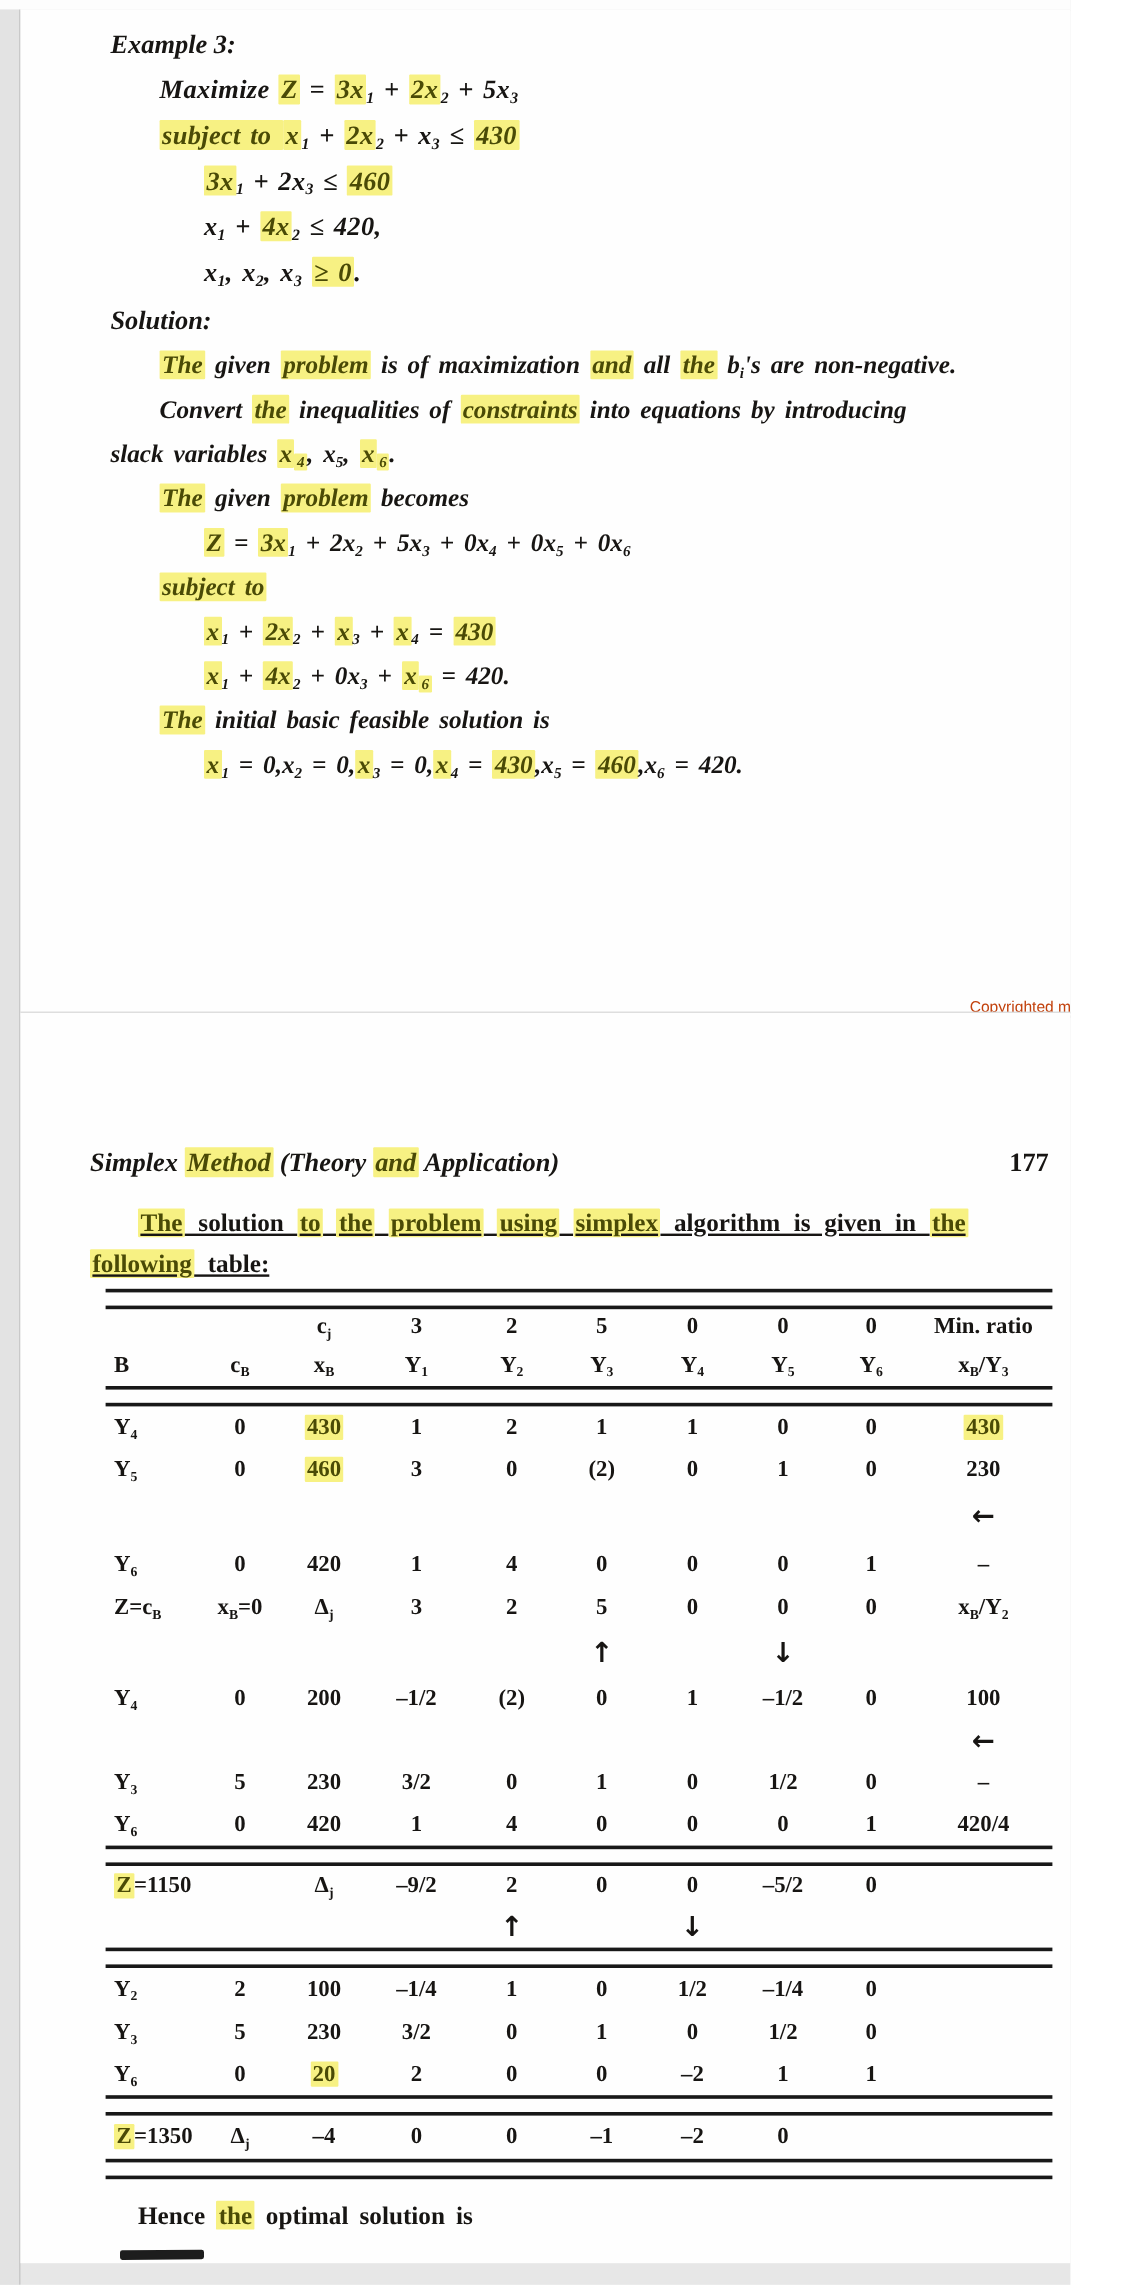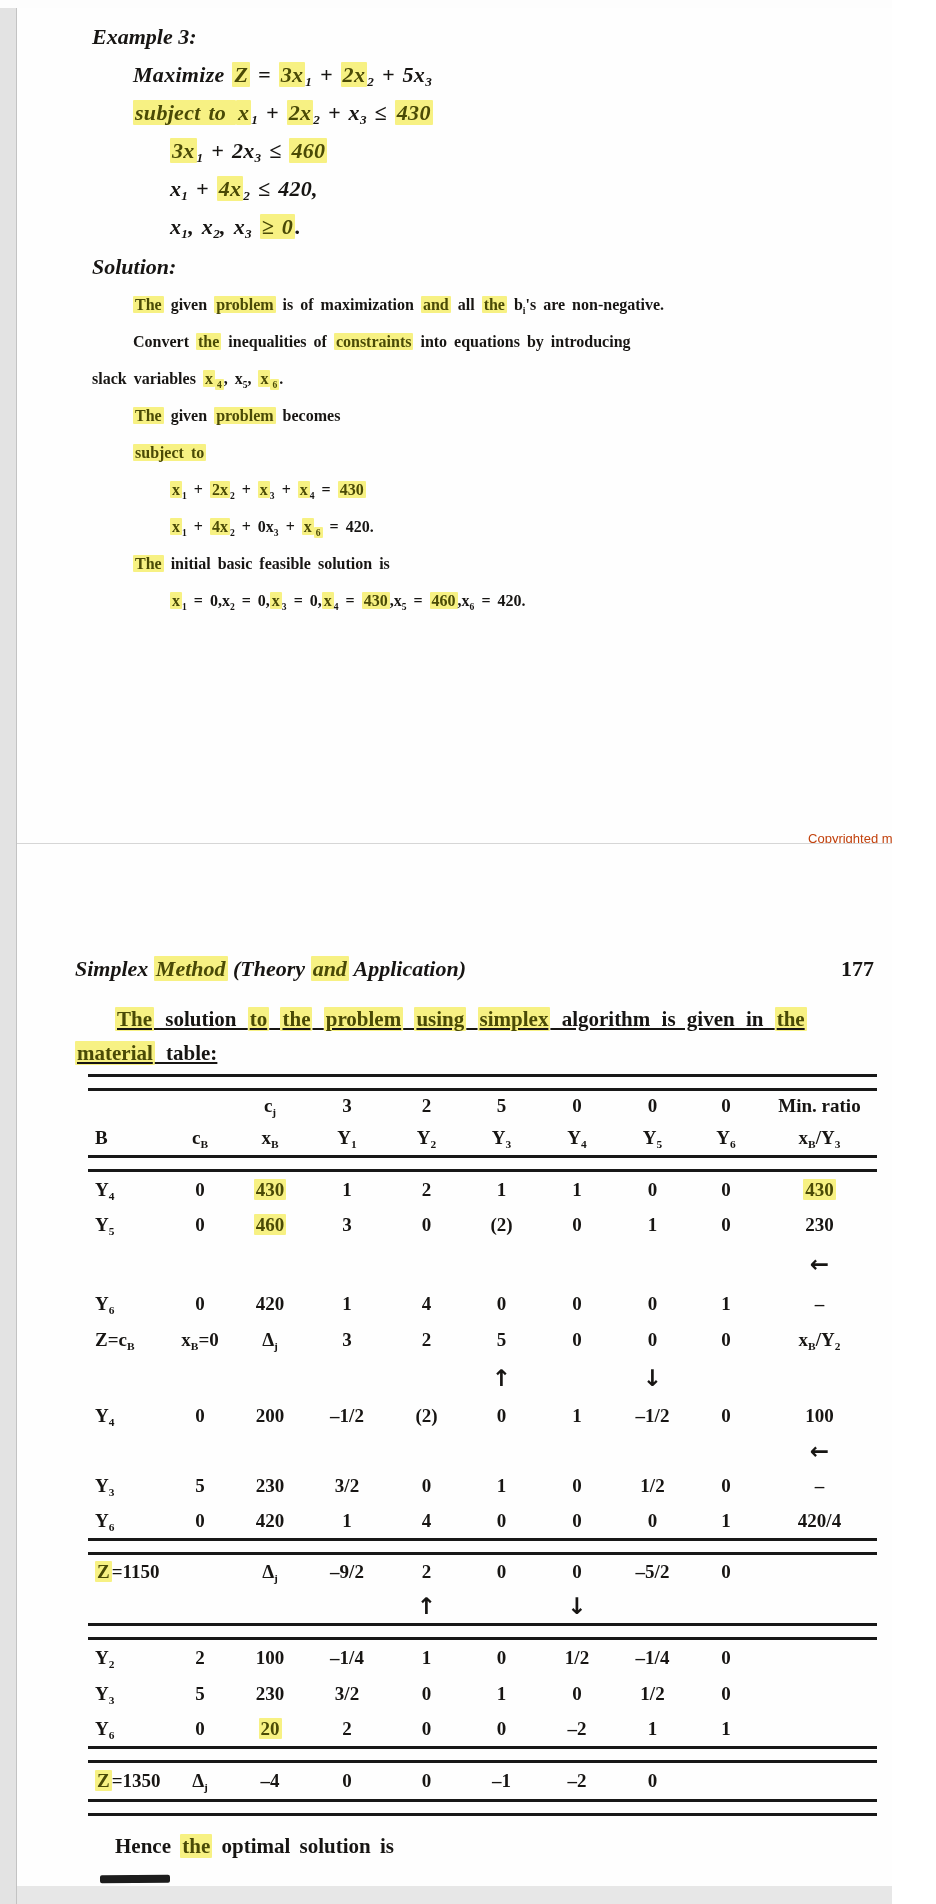--- a/index.html
+++ b/index.html
@@ -8,21 +8,21 @@
   .top-strip{position:absolute;left:0;top:0;width:936px;height:8px;background:#fdfdfd;}
   .rail{position:absolute;left:0;top:8px;width:16px;height:1896px;background:#e3e3e3;border-right:1px solid #c3c3c3;}
   .card{position:absolute;left:17px;width:919px;background:#fefefe;color:#171513;font-weight:bold;}
   .card1{top:8px;height:839px;box-shadow:0 1px 0 #cfcfcf;}
   .card2{top:844px;height:1042px;box-shadow:0 -1px 0 #d6d6d6;}
   .heading{font-size:22px;font-style:italic;margin:0;}
   .h-example{margin:16px 0 6px 75px;}
   .h-solution{margin:8px 0 6px 75px;}
   .line{white-space:nowrap;position:relative;}
   .problem .line{height:38px;line-height:38px;font-size:22px;font-style:italic;letter-spacing:.3px;word-spacing:2px;}
-  .solution .line{height:37px;line-height:37px;font-size:16px;word-spacing:3px;}
+  .solution .line{height:37px;line-height:37px;font-size:21px;word-spacing:3px;font-style:italic;}
   .card1 .ind0{margin-left:75px;}
   .card1 .ind1{margin-left:116px;}
   .card1 .ind2{margin-left:153px;}
   .copyright{position:absolute;right:8px;top:823px;font-family:"Liberation Sans",sans-serif;font-size:13px;font-weight:normal;color:#c2410c;}
   .running-head{display:flex;justify-content:space-between;align-items:baseline;margin:112px 62px 0 58px;height:34px;}
   .rh-title{font-size:22px;font-style:italic;}
   .rh-num{font-size:22px;}
   .intro{margin-top:12px;}
   .intro .line{height:34px;line-height:34px;font-size:21px;word-spacing:6px;text-decoration:underline;}
   .closing{margin-top:8px;}
@@ -54,37 +54,38 @@
         <div class="line ind2"><span class="hl">3x</span><sub>1</sub><span> + 2x</span><sub>3</sub><span> ≤ </span><span class="hl">460</span></div>
         <div class="line ind2"><span>x</span><sub>1</sub><span> + </span><span class="hl">4x</span><sub>2</sub><span> ≤ 420,</span></div>
         <div class="line ind2"><span>x</span><sub>1</sub><span>, x</span><sub>2</sub><span>, x</span><sub>3</sub><span> </span><span class="hl">≥ 0</span><span>.</span></div>
       </div>
     <h2 class="heading h-solution">Solution:</h2>
     <div class="solution">
         <div class="line ind1"><span class="hl">The</span><span> given </span><span class="hl">problem</span><span> is of maximization </span><span class="hl">and</span><span> all </span><span class="hl">the</span><span> b</span><sub>i</sub><span>'s are non-negative.</span></div>
         <div class="line ind1"><span>Convert </span><span class="hl">the</span><span> inequalities of </span><span class="hl">constraints</span><span> into equations by introducing</span></div>
         <div class="line ind0"><span>slack variables </span><span class="hl">x</span><sub class="hl">4</sub><span>, x</span><sub>5</sub><span>, </span><span class="hl">x</span><sub class="hl">6</sub><span>.</span></div>
         <div class="line ind1"><span class="hl">The</span><span> given </span><span class="hl">problem</span><span> becomes</span></div>
+        <div class="line ind2"><span class="hl">Z</span><span> = </span><span class="hl">3x</span><sub>1</sub><span> + 2x</span><sub>2</sub><span> + 5x</span><sub>3</sub><span> + 0x</span><sub>4</sub><span> + 0x</span><sub>5</sub><span> + 0x</span><sub>6</sub></div>
         <div class="line ind1"><span class="hl">subject to</span></div>
         <div class="line ind2"><span class="hl">x</span><sub>1</sub><span> + </span><span class="hl">2x</span><sub>2</sub><span> + </span><span class="hl">x</span><sub>3</sub><span> + </span><span class="hl">x</span><sub>4</sub><span> = </span><span class="hl">430</span></div>
         <div class="line ind2"><span class="hl">x</span><sub>1</sub><span> + </span><span class="hl">4x</span><sub>2</sub><span> + 0x</span><sub>3</sub><span> + </span><span class="hl">x</span><sub class="hl">6</sub><span> = 420.</span></div>
         <div class="line ind1"><span class="hl">The</span><span> initial basic feasible solution is</span></div>
         <div class="line ind2"><span class="hl">x</span><sub>1</sub><span> = 0,x</span><sub>2</sub><span> = 0,</span><span class="hl">x</span><sub>3</sub><span> = 0,</span><span class="hl">x</span><sub>4</sub><span> = </span><span class="hl">430</span><span>,x</span><sub>5</sub><span> = </span><span class="hl">460</span><span>,x</span><sub>6</sub><span> = 420.</span></div>
       </div>
     <div class="copyright">Copyrighted material</div>
   </div>
 
   <div class="card card2">
     <div class="running-head">
       <div class="rh-title"><span>Simplex </span><span class="hl">Method</span><span> (Theory </span><span class="hl">and</span><span> Application)</span></div>
       <div class="rh-num">177</div>
     </div>
     <div class="intro">
         <div class="line ind1"><span class="hl">The</span><span> solution </span><span class="hl">to</span><span> </span><span class="hl">the</span><span> </span><span class="hl">problem</span><span> </span><span class="hl">using</span><span> </span><span class="hl">simplex</span><span> algorithm is given in </span><span class="hl">the</span></div>
-        <div class="line ind0"><span class="hl">material</span><span> table:</span></div>
+        <div class="line ind0"><span class="hl">following</span><span> table:</span></div>
       </div>
     <div class="stable">
         <div class="trule"></div>
         <div class="trow" style="height: 30px;">
           <div class="tcell c0"></div>
           <div class="tcell"></div>
           <div class="tcell"><span>c</span><sub>j</sub></div>
           <div class="tcell">3</div>
           <div class="tcell">2</div>
           <div class="tcell">5</div>

